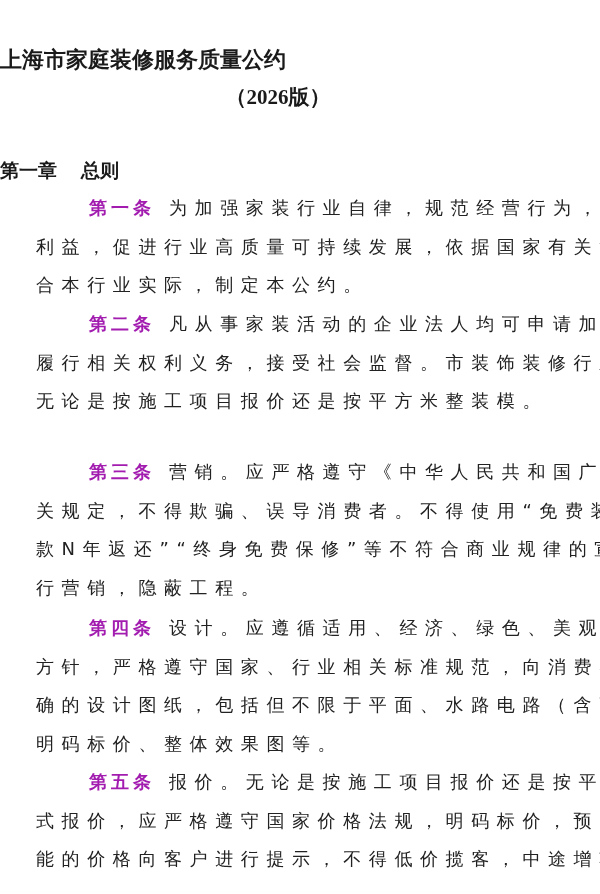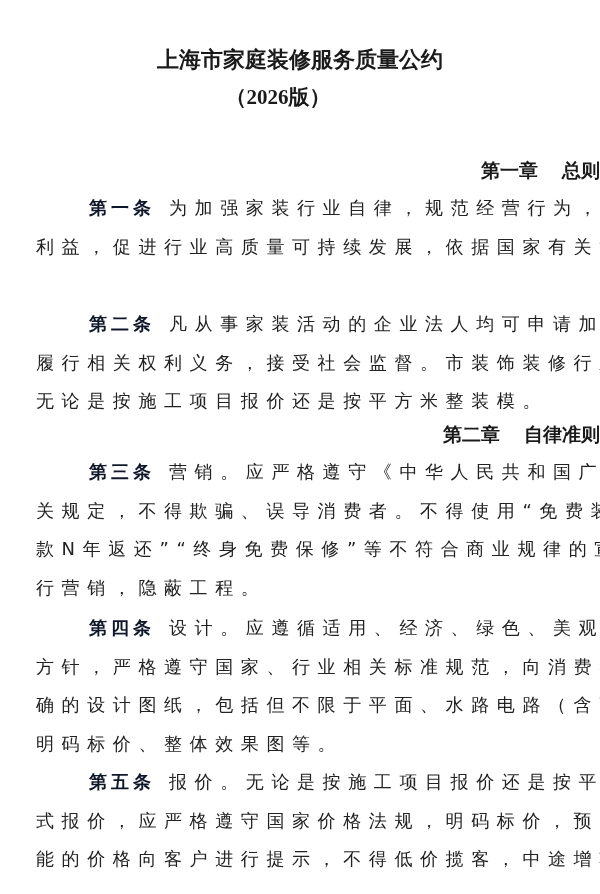--- a/index.html
+++ b/index.html
@@ -20,21 +20,21 @@
     left: 0;
     top: 0;
     width: 600px;
     height: 894px;
   }
   .title {
     position: absolute;
     left: 0;
     width: 600px;
     top: 44px;
-    text-align: center;
+    text-align: left;
     font-size: 22px;
     font-weight: bold;
     letter-spacing: 0px;
     line-height: 30px;
     font-family: "DejaVu Serif", "Liberation Serif", serif;
   }
   .subtitle {
     position: absolute;
     left: 0;
     width: 556px;
@@ -42,21 +42,21 @@
     text-align: center;
     font-size: 21px;
     font-weight: bold;
     line-height: 30px;
     font-family: "Liberation Serif", "DejaVu Serif", serif;
   }
   .chapter {
     position: absolute;
     left: 0;
     width: 600px;
-    text-align: right;
+    text-align: left;
     font-size: 19px;
     font-weight: bold;
     line-height: 28px;
     font-family: "DejaVu Sans", "Liberation Sans", sans-serif;
   }
   .chapter .gap {
     display: inline-block;
     width: 24px;
   }
   .article {
@@ -74,52 +74,50 @@
   .article .line {
     display: block;
     white-space: nowrap;
     height: 38.5px;
   }
   .article .line.first {
     padding-left: 53px;
   }
   .article .label {
     font-weight: bold;
-    color: #0f172a;
+    color: #a21caf;
     font-family: Liberation Serif, serif;
     letter-spacing: 4px;
     margin-right: 14px;
   }
 </style>
 </head>
 <body>
 
 <div class="page">
 
   <div class="title">上海市家庭装修服务质量公约</div>
   <div class="subtitle">（2026版）</div>
 
   <div class="chapter" style="top:156px;">
     <span>第一章</span><span class="gap"></span><span>总则</span>
   </div>
 
   <div class="article" style="top:189px;">
     <span class="line first"><span class="label">第一条</span><span>为加强家装行业自律，规范经营行为，维护消费者</span></span>
     <span class="line">利益，促进行业高质量可持续发展，依据国家有关法律法规，结</span>
+    <span class="line">合本行业实际，制定本公约。</span>
   </div>
 
   <div class="article" style="top:305px;">
     <span class="line first"><span class="label">第二条</span><span>凡从事家装活动的企业法人均可申请加入本公约，</span></span>
     <span class="line">履行相关权利义务，接受社会监督。市装饰装修行业协会和市室</span>
     <span class="line">无论是按施工项目报价还是按平方米整装模。</span>
   </div>
 
-  <div class="chapter" style="top:420px;">
-    <span>第二章</span><span class="gap"></span><span>自律准则</span>
-  </div>
 
   <div class="article" style="top:453px;">
     <span class="line first"><span class="label">第三条</span><span>营销。应严格遵守《中华人民共和国广告法》的相</span></span>
     <span class="line">关规定，不得欺骗、误导消费者。不得使用“免费装修”“装修</span>
     <span class="line">款N年返还”“终身免费保修”等不符合商业规律的宣传话语进</span>
     <span class="line">行营销，隐蔽工程。</span>
   </div>
 
   <div class="article" style="top:609px;">
     <span class="line first"><span class="label">第四条</span><span>设计。应遵循适用、经济、绿色、美观的国家建筑</span></span>

